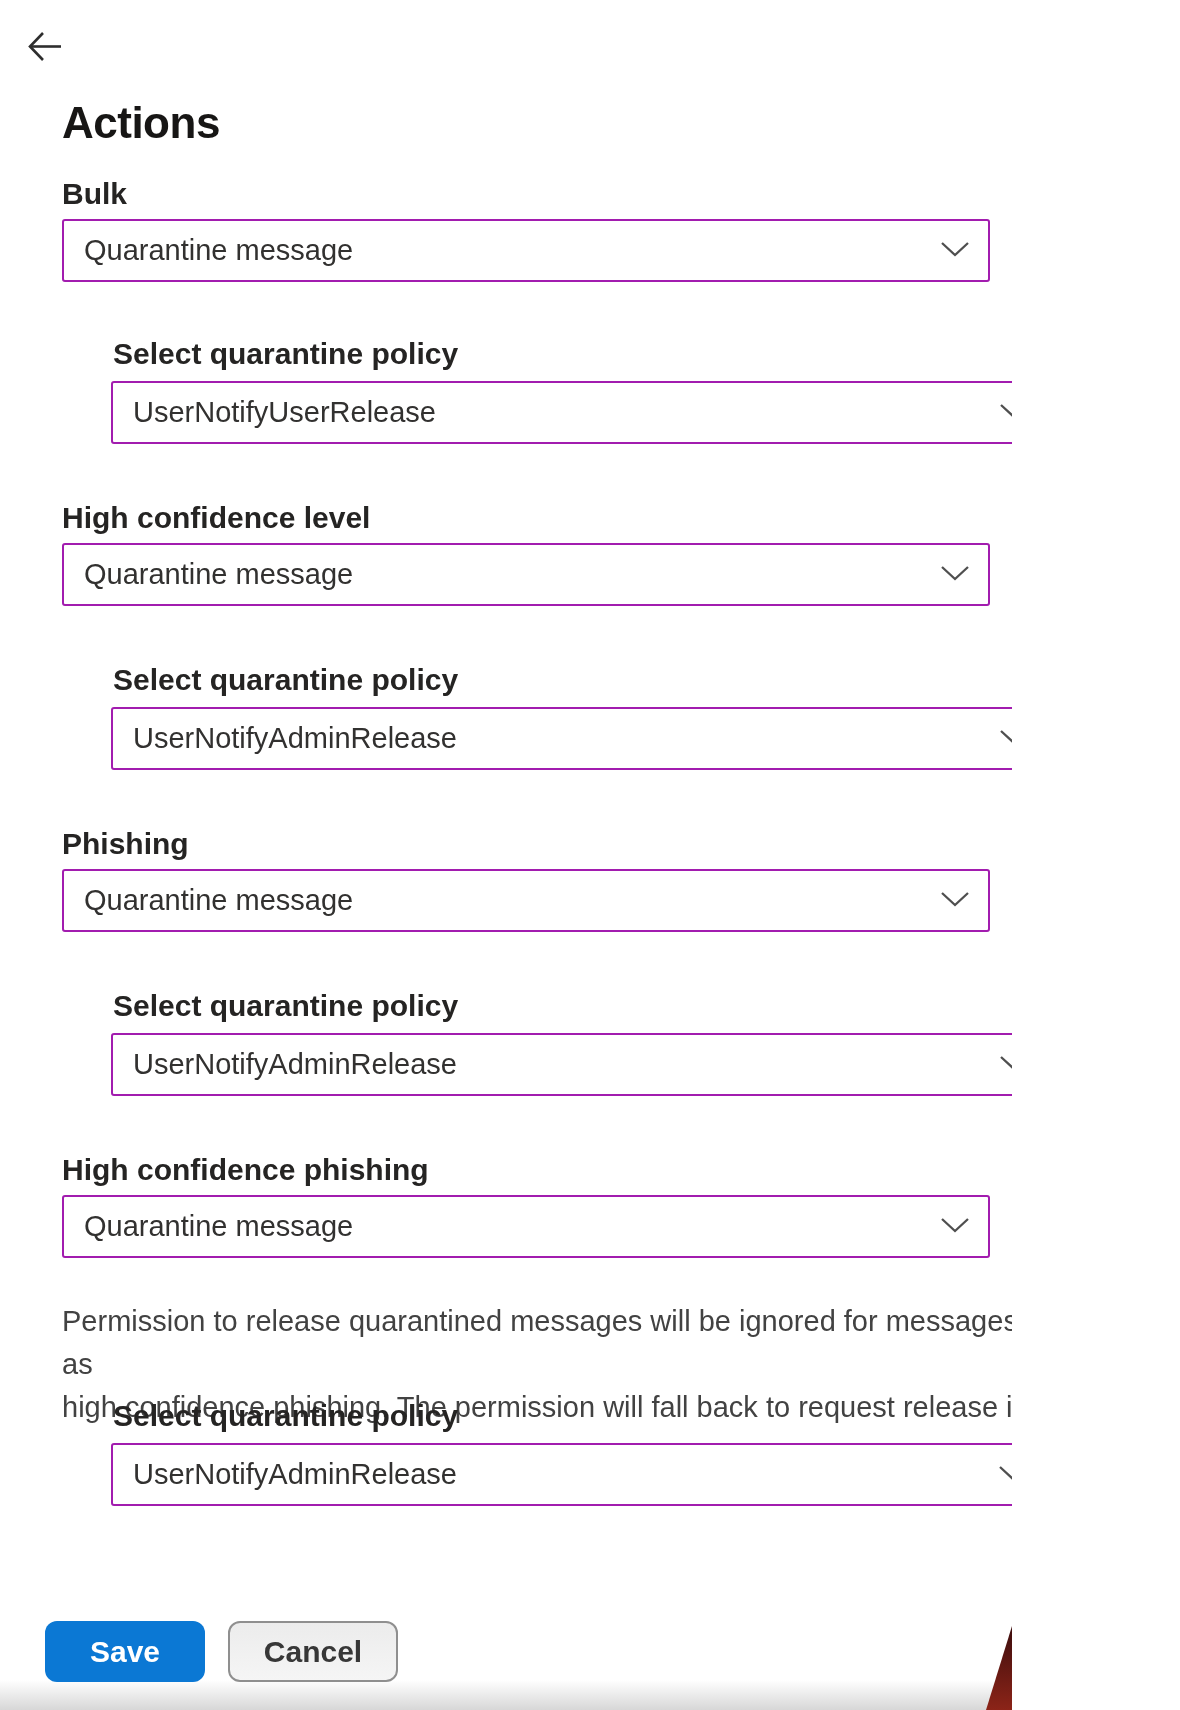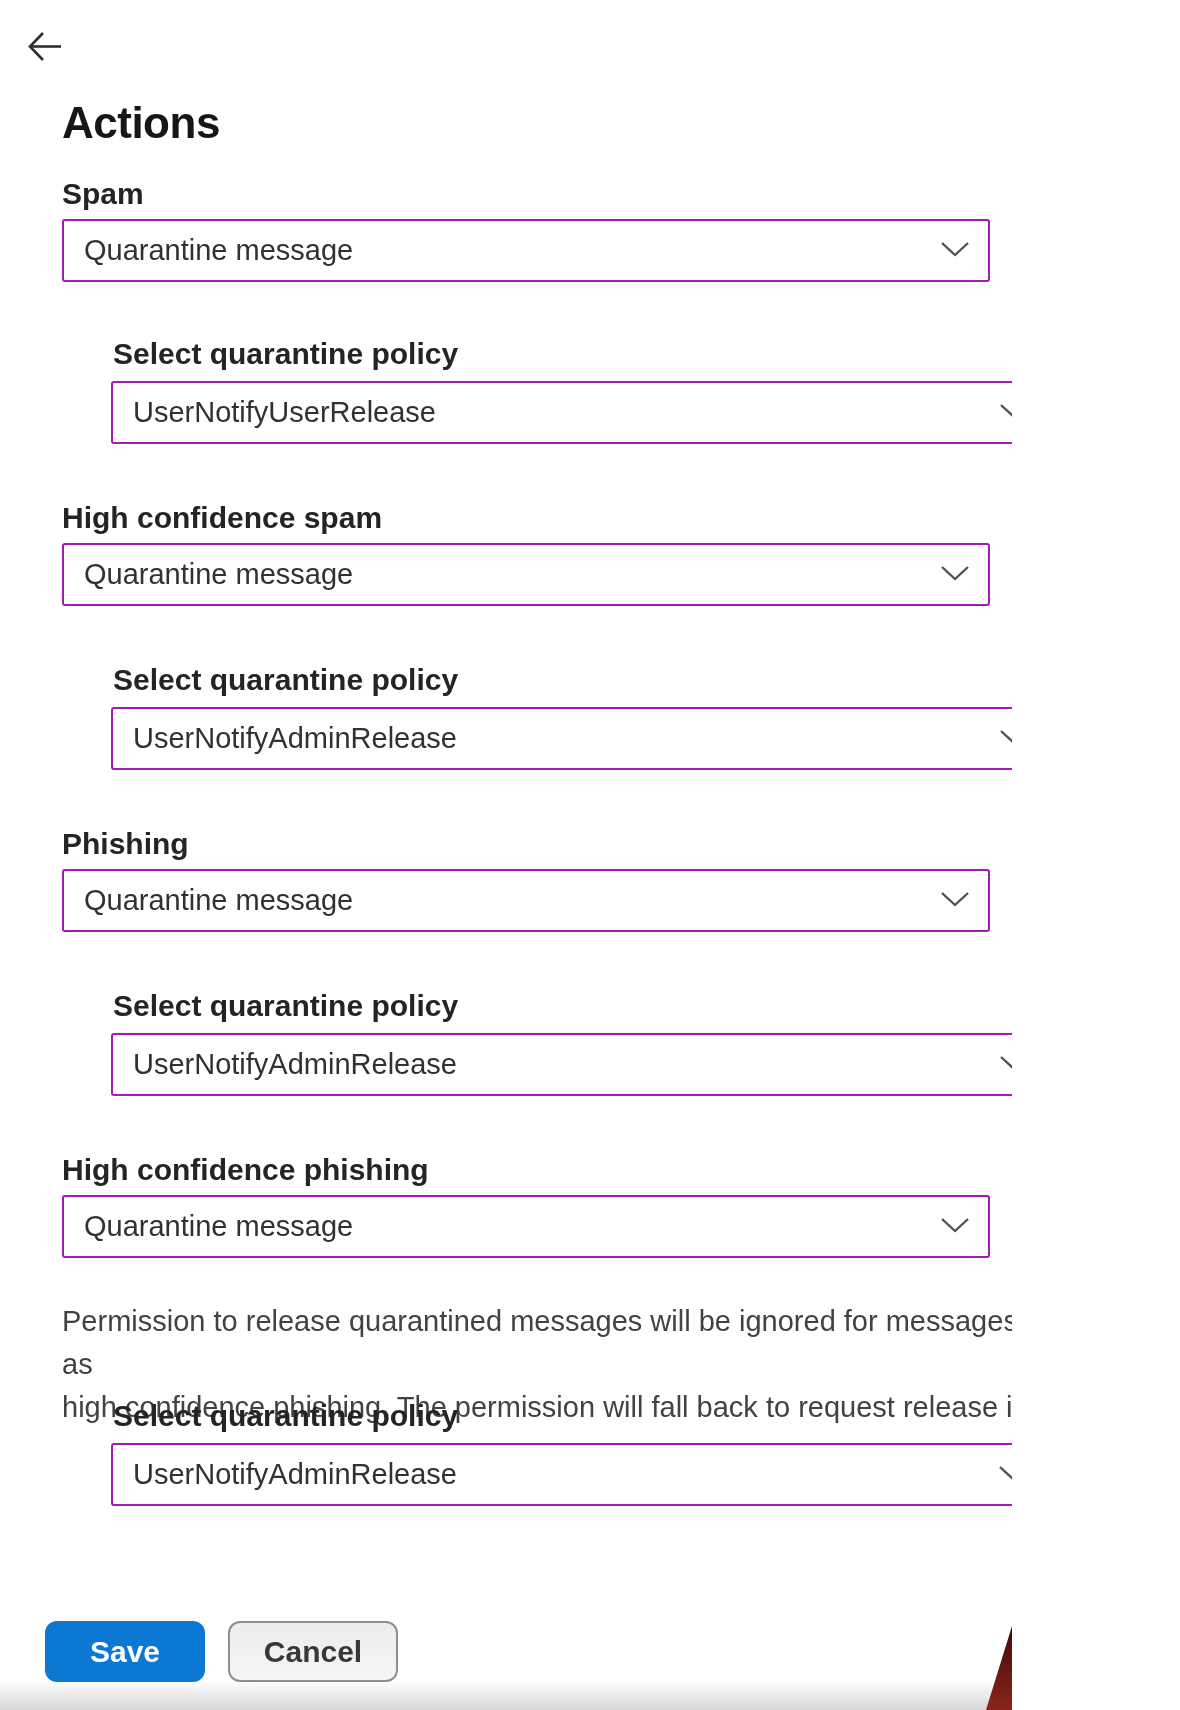--- a/index.html
+++ b/index.html
@@ -79,36 +79,36 @@
   <button class="icon-btn close-btn" aria-label="Close">
     <span>
       <svg width="30" height="30" viewBox="0 0 30 30">
         <path d="M4 4 L26 26 M26 4 L4 26" fill="none" stroke="#333333" stroke-width="2.4"></path>
       </svg>
     </span>
   </button>
 
   <h1 class="title">Actions</h1>
 
-  <div class="sec-label" style="left:62px; top:176px;">Spam</div>
+  <div class="sec-label" style="left:62px; top:176px;">Bulk</div>
   <div class="dd outer-dd" style="top:219px;">
     <span class="dd-text">Quarantine message</span>
     <span class="chev"><svg width="30" height="16" viewBox="0 0 30 16">
           <path d="M2 2 L15 14 L28 2" fill="none" stroke="#4f4f4f" stroke-width="2.3"></path>
         </svg></span>
   </div>
   <div class="policy-label" style="left:113px; top:336px;">Select quarantine policy</div>
   <div class="dd inner-dd" style="top:381px;">
     <span class="dd-text">UserNotifyUserRelease</span>
     <span class="chev"><svg width="30" height="16" viewBox="0 0 30 16">
           <path d="M2 2 L15 14 L28 2" fill="none" stroke="#4f4f4f" stroke-width="2.3"></path>
         </svg></span>
   </div>
 
-  <div class="sec-label" style="left:62px; top:500px;">High confidence spam</div>
+  <div class="sec-label" style="left:62px; top:500px;">High confidence level</div>
   <div class="dd outer-dd" style="top:543px;">
     <span class="dd-text">Quarantine message</span>
     <span class="chev"><svg width="30" height="16" viewBox="0 0 30 16">
           <path d="M2 2 L15 14 L28 2" fill="none" stroke="#4f4f4f" stroke-width="2.3"></path>
         </svg></span>
   </div>
   <div class="policy-label" style="left:113px; top:662px;">Select quarantine policy</div>
   <div class="dd inner-dd" style="top:707px;">
     <span class="dd-text">UserNotifyAdminRelease</span>
     <span class="chev"><svg width="30" height="16" viewBox="0 0 30 16">

